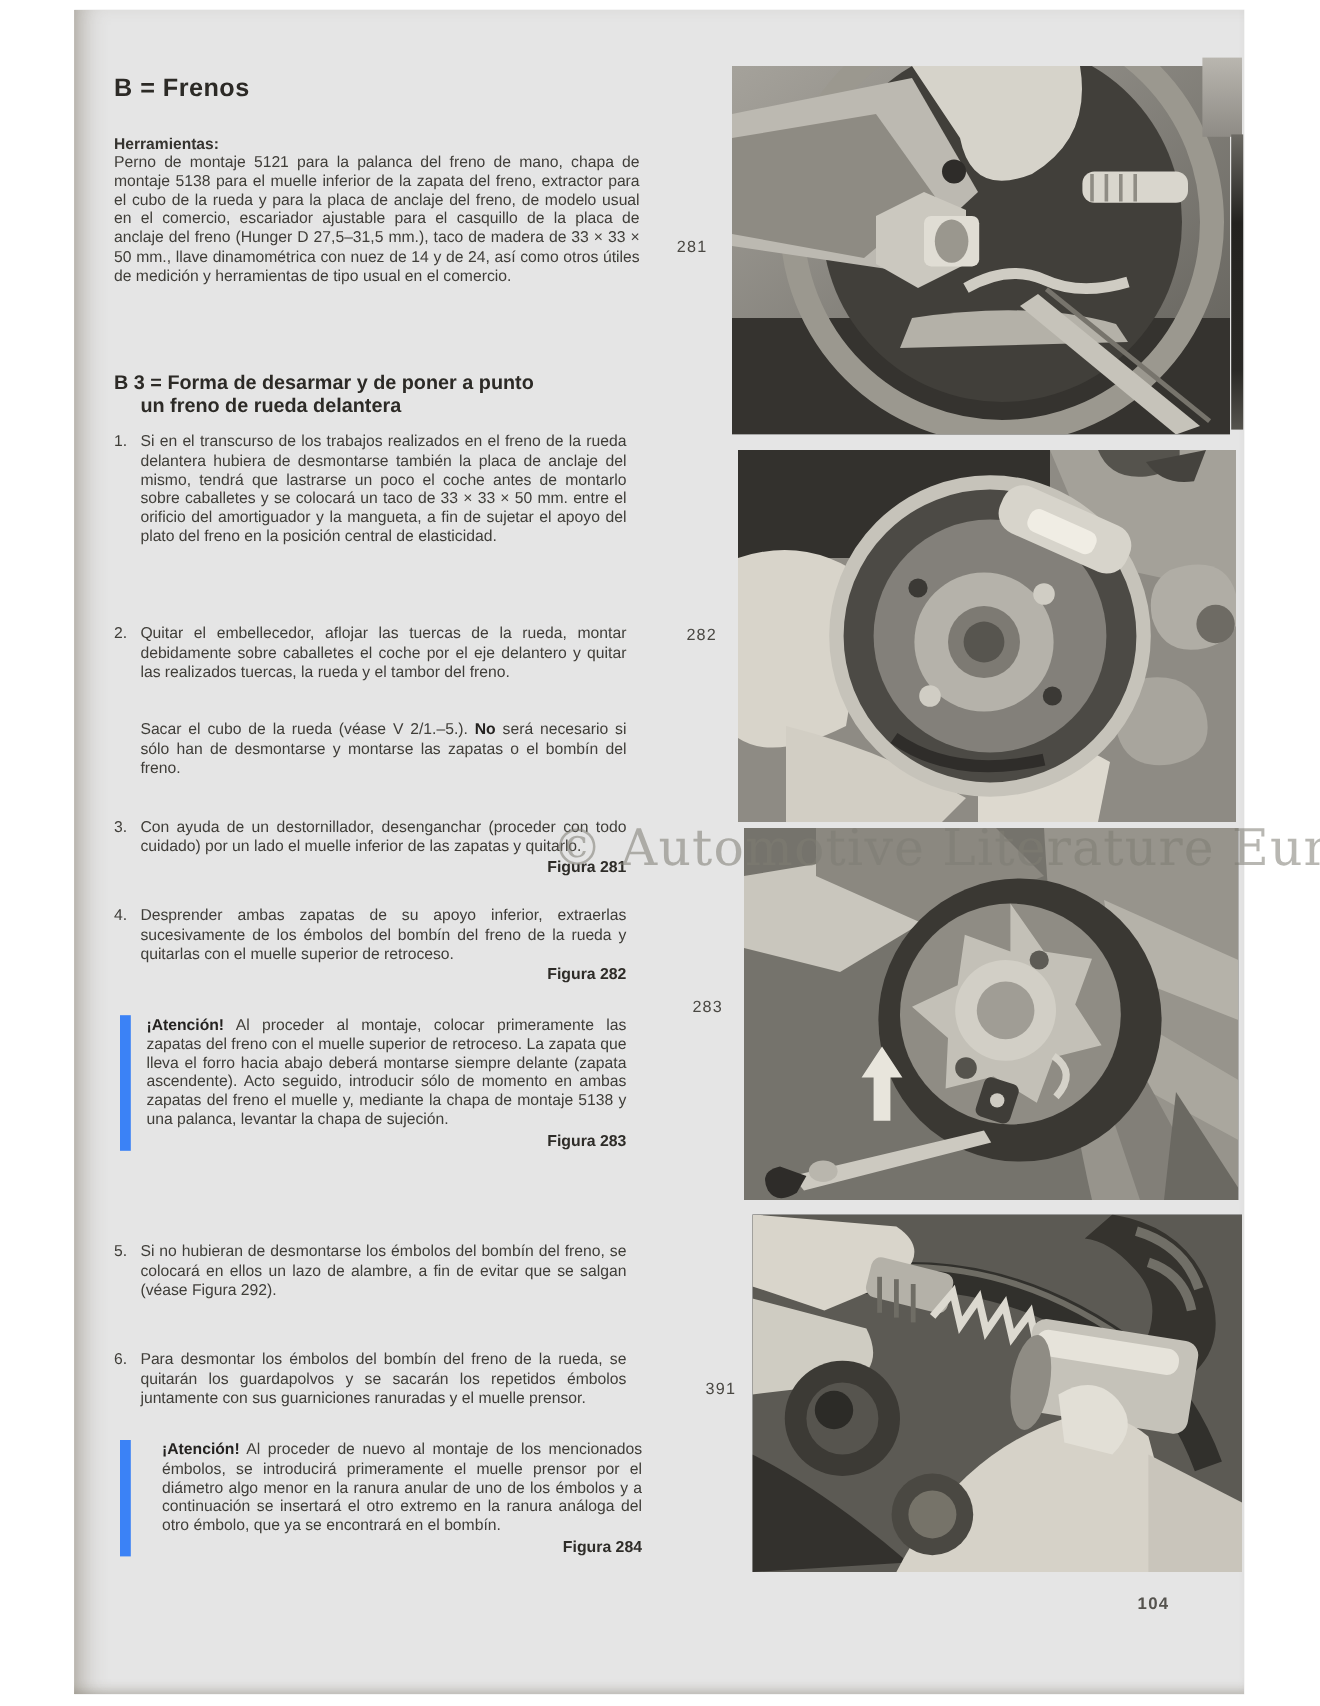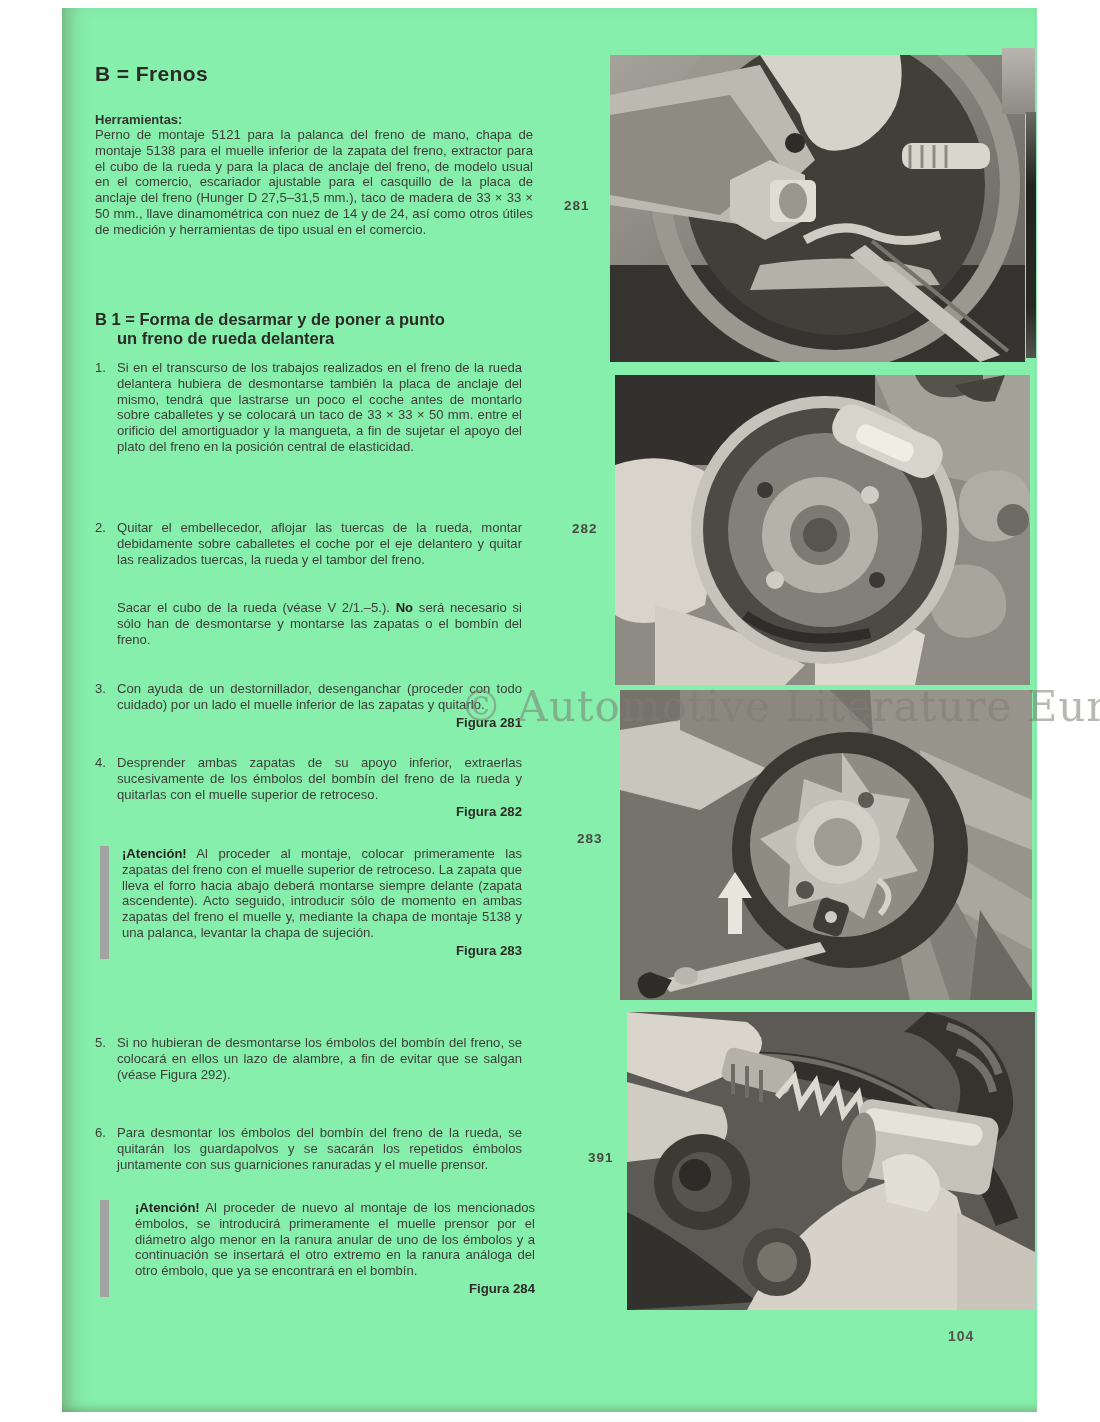--- a/index.html
+++ b/index.html
@@ -2,50 +2,50 @@
 <html><head>
 <meta charset="utf-8">
 <style>
   html,body{margin:0;padding:0;}
   body{
     width:1100px;height:1422px;position:relative;background:#ffffff;
     font-family:"Liberation Sans",sans-serif;overflow:hidden;
   }
   .scan-page{
     position:absolute;left:62px;top:8px;width:975px;height:1404px;
-    background:#86efac;
+    background:#e5e5e5;
     box-shadow:inset 18px 0 22px -14px rgba(90,80,60,.45), inset 0 -8px 10px -6px rgba(90,80,60,.35);
   }
   
   .abs{position:absolute;}
   .doc-title{
     left:33px;top:54px;font-size:21px;font-weight:bold;color:#2c2a26;letter-spacing:.4px;
   }
   .tools-label{left:33px;top:104px;font-size:13px;font-weight:bold;color:#35332f;}
   .tools-text{
     left:33px;top:119px;width:438px;font-size:13.1px;line-height:15.8px;
     color:#3f3d38;text-align:justify;
   }
   .sec-heading{left:33px;top:302px;width:440px;color:#2c2a26;font-weight:bold;font-size:16.5px;line-height:19px;}
   .sec-heading .l2{padding-left:22px;display:block;}
   .step{display:flex;color:#3f3d38;font-size:13.1px;line-height:15.8px;width:427px;}
   .step .n{width:22px;flex:none;}
   .step .t{flex:1;text-align:justify;}
   .plain-par{color:#3f3d38;font-size:13.1px;line-height:15.8px;text-align:justify;}
   .figura{font-weight:bold;color:#2e2c28;font-size:13.2px;text-align:right;margin-top:2px;}
   .attention{
-    border-left:9px solid #a3a3a3;padding-left:13px;width:400px;
+    border-left:9px solid #3b82f6;padding-left:13px;width:400px;
     color:#3f3d38;font-size:13.1px;line-height:15.8px;
   }
   .attention .body{text-align:justify;}
   .attention b{color:#242220;}
   b.inline-bold{color:#242220;}
   .page-number{font-size:14px;font-weight:bold;color:#55534e;letter-spacing:1px;}
   
-  .fig-label{font-size:13.5px;font-weight:bold;color:#4a4843;letter-spacing:1px;}
+  .fig-label{font-size:13.5px;font-weight:normal;color:#4a4843;letter-spacing:1px;}
   .photo{position:absolute;overflow:hidden;background:#777;}
   .photo svg{display:block;}
   .book-edge{
     position:absolute;left:964px;top:104px;width:10px;height:246px;
     background:linear-gradient(180deg,#6b6963,#23221f 30%,#2a2926 80%,#55534d);
   }
   .book-edge-top{
     position:absolute;left:940px;top:40px;width:33px;height:66px;
     background:linear-gradient(180deg,#b9b6af,#8e8b85);
   }
@@ -60,21 +60,21 @@
 <body>
 
 <div class="scan-page">
 
   <div class="abs doc-title">B = Frenos</div>
 
   <div class="abs tools-label">Herramientas:</div>
   <div class="abs tools-text">Perno de montaje 5121 para la palanca del freno de mano, chapa de montaje 5138 para el muelle inferior de la zapata del freno, extractor para el cubo de la rueda y para la placa de anclaje del freno, de modelo usual en el comercio, escariador ajustable para el casquillo de la placa de anclaje del freno (Hunger D 27,5–31,5 mm.), taco de madera de 33 × 33 × 50 mm., llave dinamométrica con nuez de 14 y de 24, así como otros útiles de medición y herramientas de tipo usual en el comercio.</div>
 
   <div class="abs sec-heading">
-    <span>B 1 = Forma de desarmar y de poner a punto</span>
+    <span>B 3 = Forma de desarmar y de poner a punto</span>
     <span class="l2">un freno de rueda delantera</span>
   </div>
 
   <div class="abs step" style="left:33px;top:352px;">
     <span class="n">1.</span>
     <span class="t">Si en el transcurso de los trabajos realizados en el freno de la rueda delantera hubiera de desmontarse también la placa de anclaje del mismo, tendrá que lastrarse un poco el coche antes de montarlo sobre caballetes y se colocará un taco de 33 × 33 × 50 mm. entre el orificio del amortiguador y la mangueta, a fin de sujetar el apoyo del plato del freno en la posición central de elasticidad.</span>
   </div>
 
   <div class="abs step" style="left:33px;top:512px;">
     <span class="n">2.</span>

